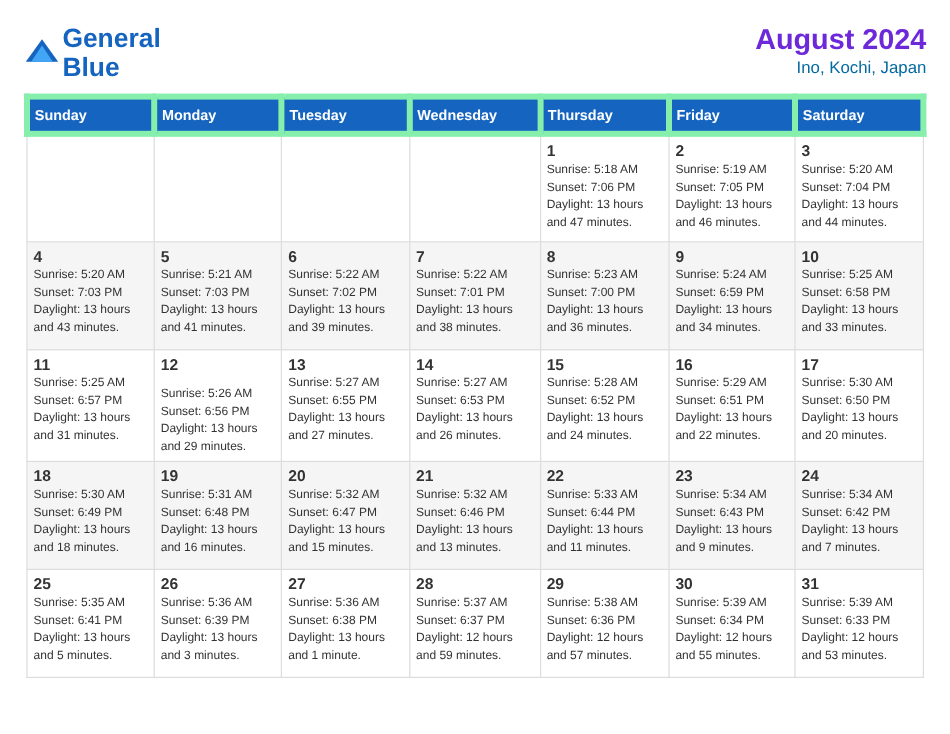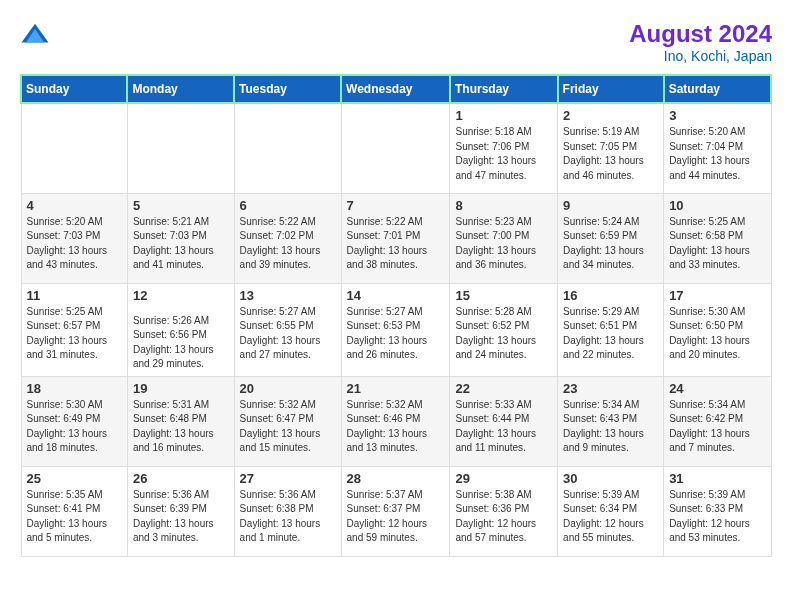--- a/index.html
+++ b/index.html
@@ -53,21 +53,21 @@
     }
     thead tr {
       background-color: #1565c0;
       color: #fff;
     }
     thead th {
       padding: 6px 4px;
       text-align: left;
       font-size: 12px;
       font-weight: bold;
-      border: 2px solid #86efac;
+      border: 5px solid #86efac;
     }
     tbody tr {
       vertical-align: top;
     }
     tbody td {
       border: 1px solid #ddd;
       padding: 4px 5px;
       height: 90px;
       width: 113px;
     }
@@ -94,20 +94,24 @@
   </style>
 </head>
 <body>
 
 <div class="header">
   <div class="logo">
     <svg class="logo-icon" viewBox="0 0 40 40" xmlns="http://www.w3.org/2000/svg">
       <polygon points="20,5 38,30 2,30" fill="#1565c0"></polygon>
       <polygon points="20,12 32,30 8,30" fill="#42a5f5"></polygon>
     </svg>
+    <div class="logo-text">
+      <span>General</span><br>
+      <span style="color:#1565c0;">Blue</span>
+    </div>
   </div>
   <div class="title-block">
     <div class="month-title">August 2024</div>
     <div class="location">Ino, Kochi, Japan</div>
   </div>
 </div>
 
 <table>
   <thead>
     <tr>

